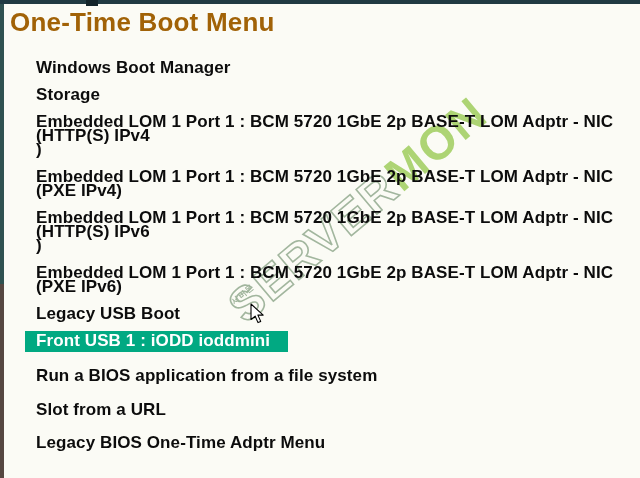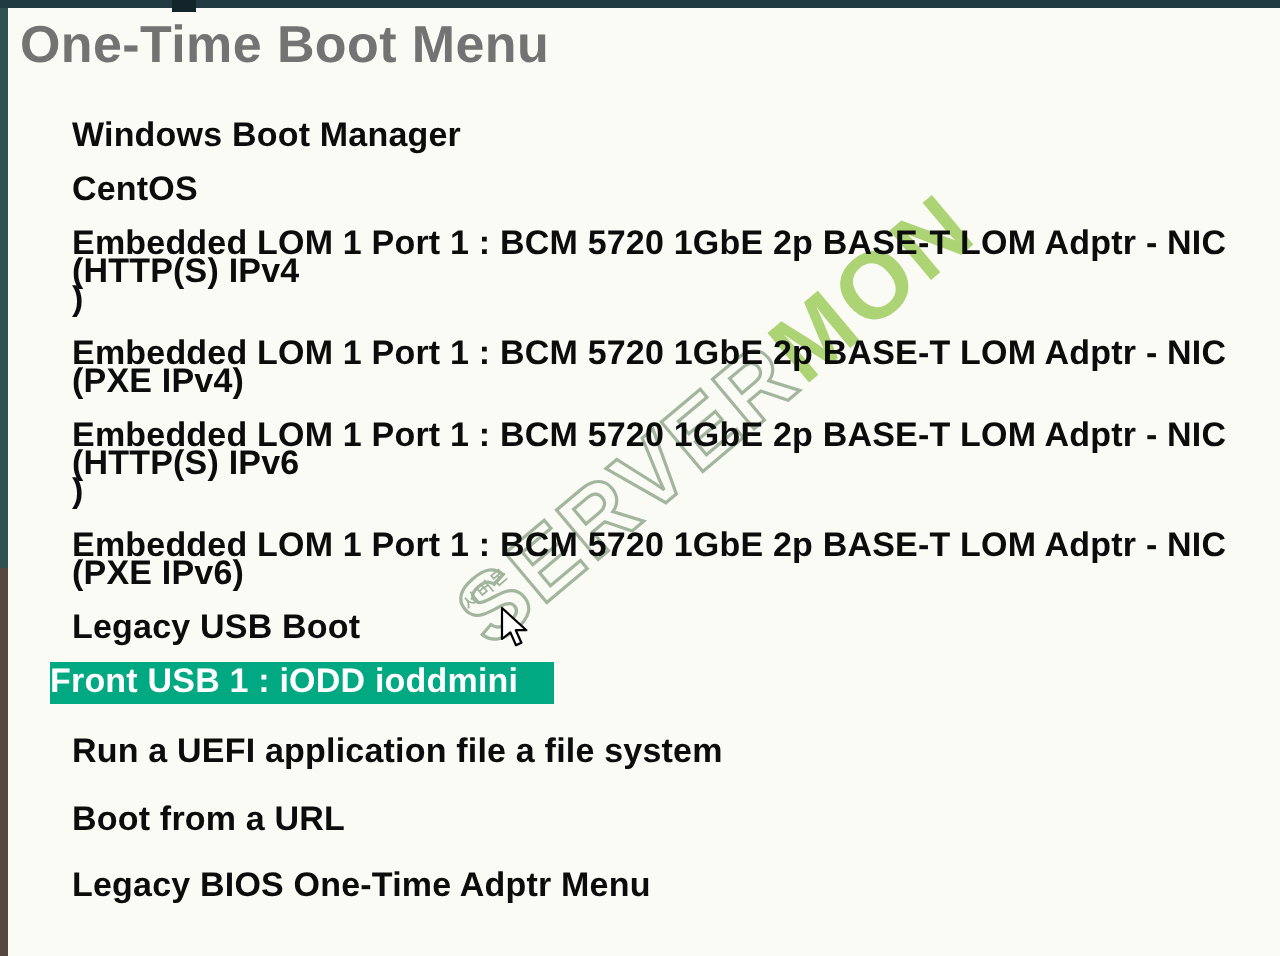--- a/index.html
+++ b/index.html
@@ -7,32 +7,32 @@
     position:relative;width:640px;height:478px;overflow:hidden;
     background:#fbfbf5;font-family:"Liberation Sans",sans-serif;
   }
   .top-border{position:absolute;top:0;left:0;width:640px;height:4px;background:#203a42;}
   .top-notch{position:absolute;top:0;left:86px;width:12px;height:6px;background:#13242a;}
   .left-bar-top{position:absolute;top:4px;left:0;width:4px;height:280px;background:#2f5150;}
   .left-bar-bottom{position:absolute;top:284px;left:0;width:4px;height:194px;background:#564741;}
 
   .title{
     position:absolute;left:10px;top:7px;z-index:2;
-    font-size:26px;font-weight:700;color:#737373;letter-spacing:.2px;
+    font-size:26px;font-weight:700;color:#a16207;letter-spacing:.2px;
   }
 
   .menu{position:absolute;left:36px;top:61px;width:596px;z-index:2;}
   .item{
     font-size:17px;font-weight:700;color:#0c0c0c;
     line-height:14px;margin-bottom:13px;letter-spacing:.1px;
   }
   .hl-item{margin-top:-3px;margin-bottom:13px;}
   .hl-chip{
     display:inline-block;background:#01a982;color:#ffffff;
-    padding:3px 18px 4px 0;margin-left:-11px;
+    padding:3px 18px 4px 11px;margin-left:-11px;
   }
   .gap-a{margin-top:17px;}
   .gap-b{margin-top:20px;}
   .gap-c{margin-top:19px;}
 
   .watermark{
     position:absolute;left:250px;top:283px;z-index:1;
     transform:rotate(-40deg);transform-origin:left bottom;
     font-size:47px;font-weight:700;white-space:nowrap;letter-spacing:2px;
     line-height:47px;height:47px;opacity:.95;pointer-events:none;
@@ -58,29 +58,29 @@
   <div class="left-bar-top"></div>
   <div class="left-bar-bottom"></div>
 
   <div class="watermark"><span class="wm-outline">SERVER</span><span class="wm-solid">MON</span></div>
   <div class="wm-small">서버몬</div>
 
   <div class="title">One-Time Boot Menu</div>
 
   <div class="menu">
     <div class="item">Windows Boot Manager</div>
-    <div class="item">CentOS</div>
+    <div class="item">Storage</div>
     <div class="item"><span>Embedded LOM 1 Port 1 : BCM 5720 1GbE 2p BASE-T LOM Adptr - NIC (HTTP(S) IPv4</span><span class="line2" style="display:block">)</span></div>
     <div class="item">Embedded LOM 1 Port 1 : BCM 5720 1GbE 2p BASE-T LOM Adptr - NIC (PXE IPv4)</div>
     <div class="item"><span>Embedded LOM 1 Port 1 : BCM 5720 1GbE 2p BASE-T LOM Adptr - NIC (HTTP(S) IPv6</span><span class="line2" style="display:block">)</span></div>
     <div class="item">Embedded LOM 1 Port 1 : BCM 5720 1GbE 2p BASE-T LOM Adptr - NIC (PXE IPv6)</div>
     <div class="item">Legacy USB Boot</div>
     <div class="item hl-item"><span class="hl-chip">Front USB 1 : iODD ioddmini</span></div>
-    <div class="item gap-a">Run a UEFI application file a file system</div>
-    <div class="item gap-b">Boot from a URL</div>
+    <div class="item gap-a">Run a BIOS application from a file system</div>
+    <div class="item gap-b">Slot from a URL</div>
     <div class="item gap-c">Legacy BIOS One-Time Adptr Menu</div>
   </div>
 
   <svg class="cursor" width="15" height="21" viewBox="0 0 15 21">
     <polygon points="1,1 1,16.5 5.2,13.2 8,19.6 10.7,18.4 7.9,12.1 13.2,12.1" fill="#ffffff" stroke="#000000" stroke-width="1.1" stroke-linejoin="round"></polygon>
   </svg>
 
 </div>
 
 </body></html>

